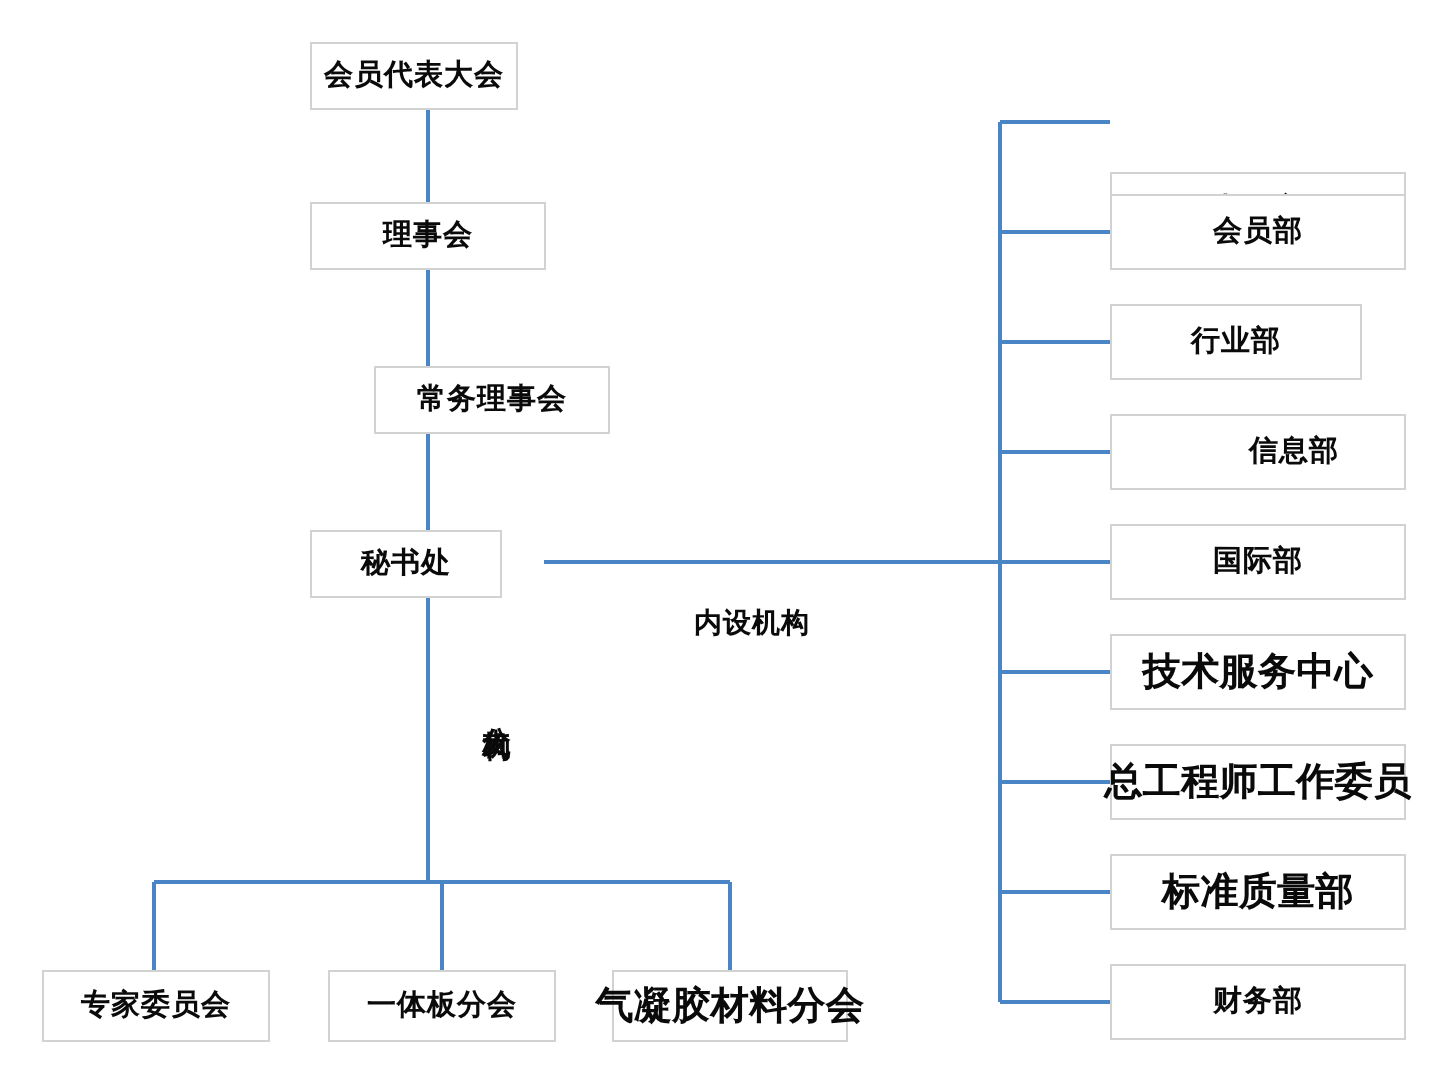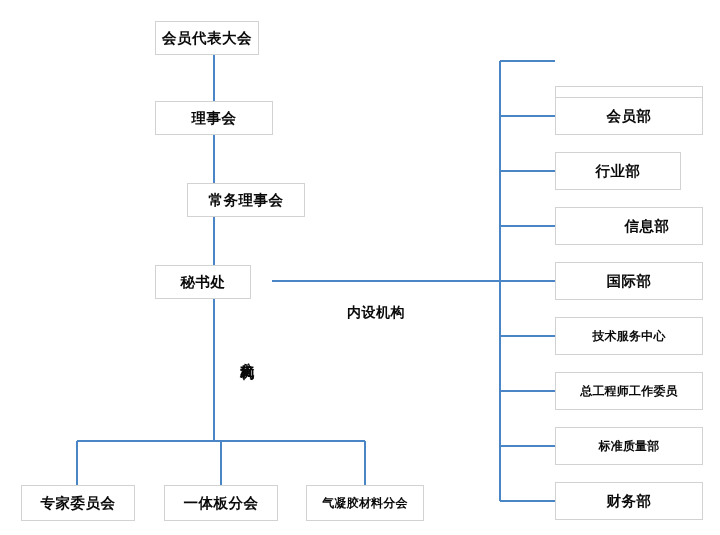--- a/index.html
+++ b/index.html
@@ -36,21 +36,21 @@
     justify-content: center;
     color: #0a0a0a;
     font-size: 14.5px;
     font-weight: 600;
     letter-spacing: 0.5px;
     line-height: 1;
     white-space: nowrap;
     z-index: 2;
   }
   .node.small {
-    font-size: 12px;
+    font-size: 19px;
     letter-spacing: 0.2px;
   }
   .edge-label {
     position: absolute;
     color: #0a0a0a;
     font-size: 14px;
     font-weight: 600;
     letter-spacing: 0.5px;
     line-height: 1;
     white-space: nowrap;

